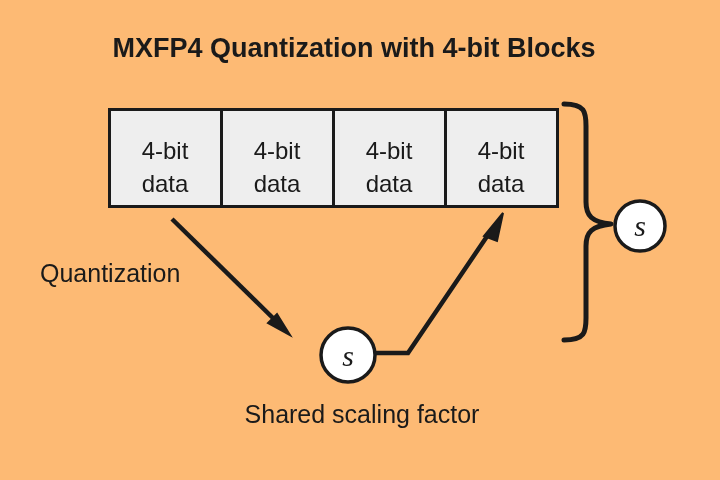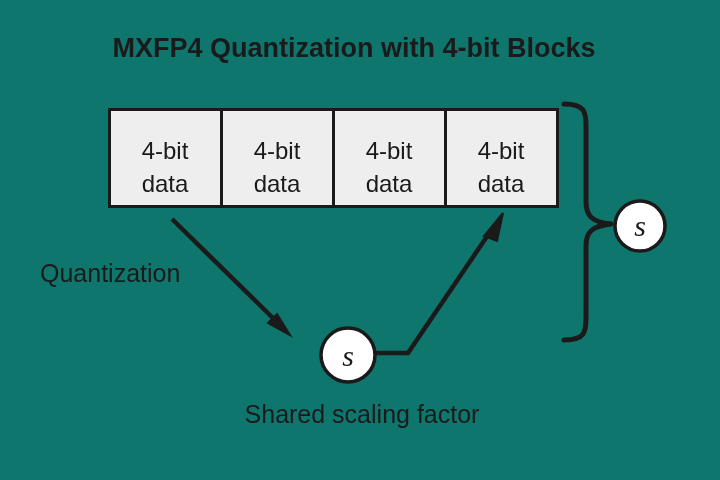--- a/index.html
+++ b/index.html
@@ -11,21 +11,21 @@
     width: 720px;
     height: 480px;
     overflow: hidden;
     font-family: "Liberation Sans", sans-serif;
     color: #1a1a1a;
   }
   #diagram-root {
     position: relative;
     width: 720px;
     height: 480px;
-    background: #0f766e;
+    background: #fdba74;
   }
   #diagram-svg {
     position: absolute;
     top: 0;
     left: 0;
     width: 720px;
     height: 480px;
   }
   .title-text {
     font-family: "Liberation Sans", sans-serif;

